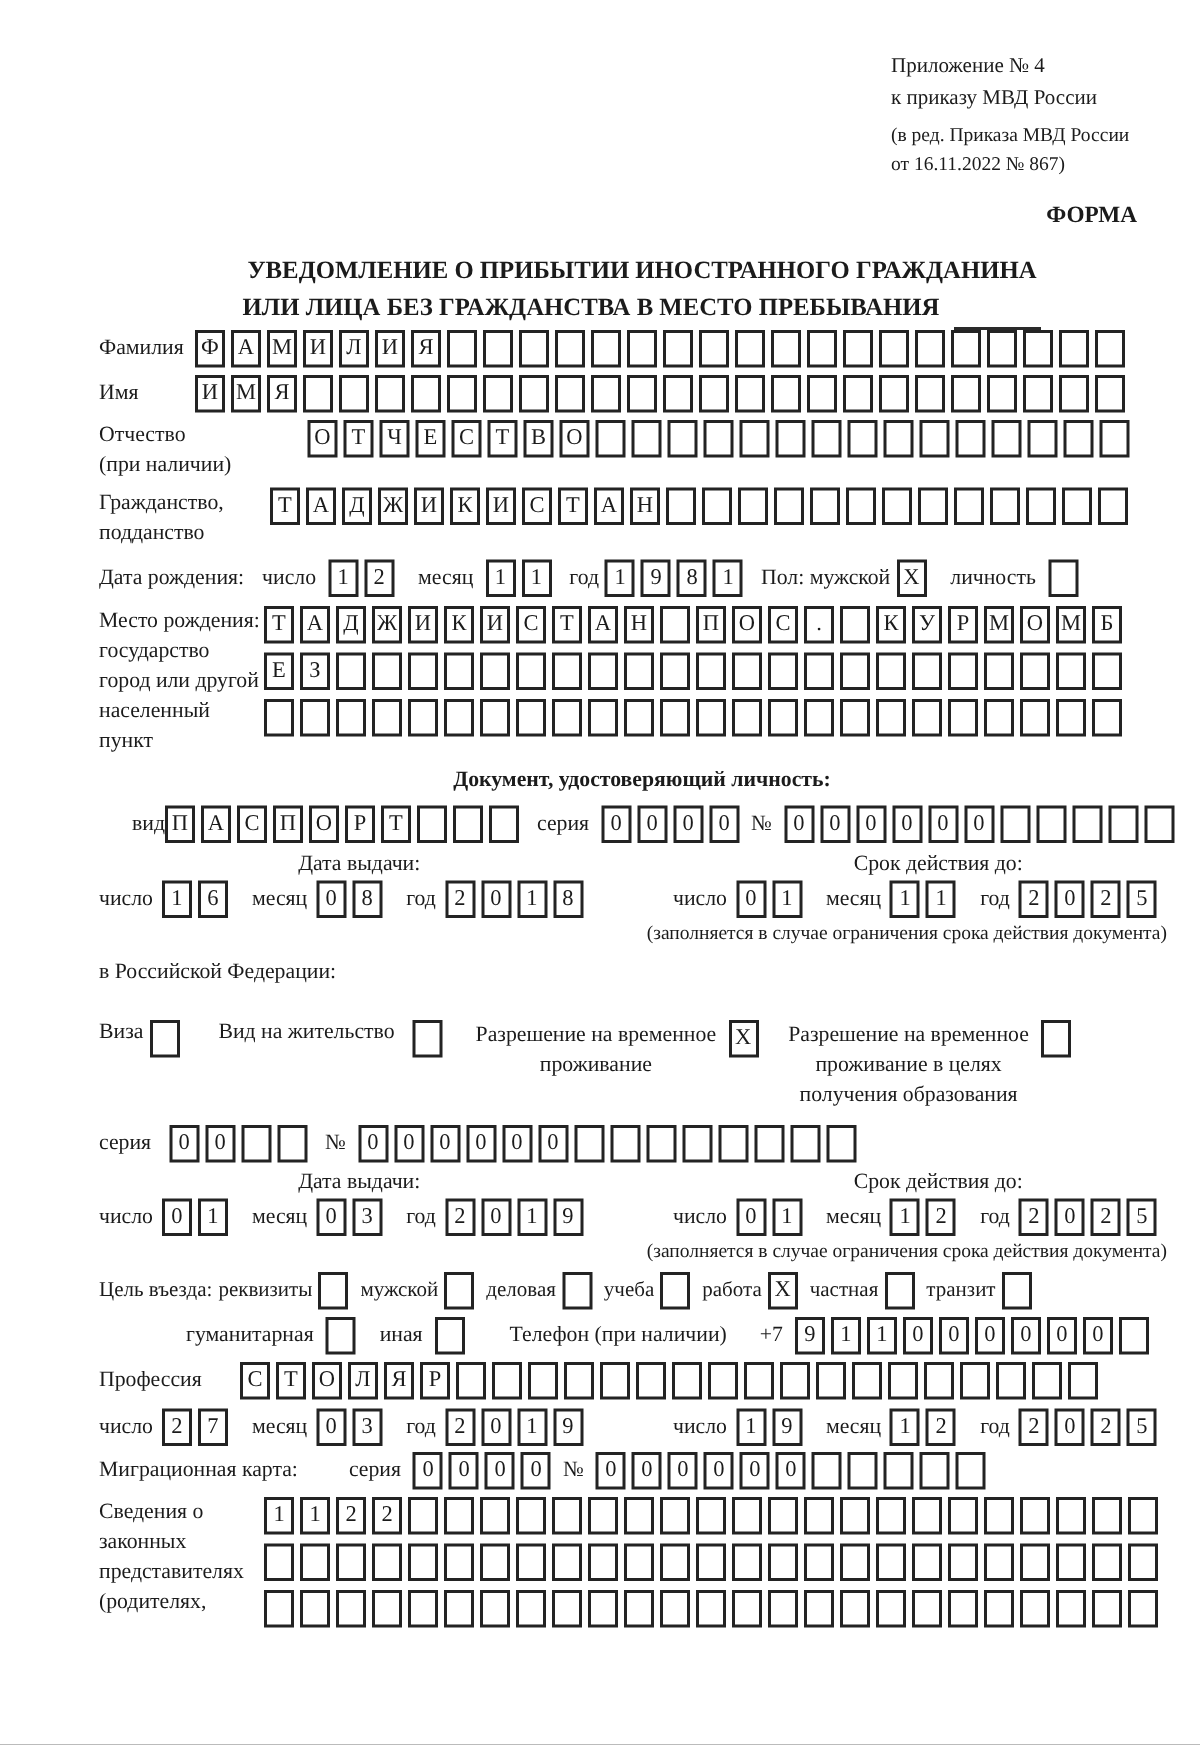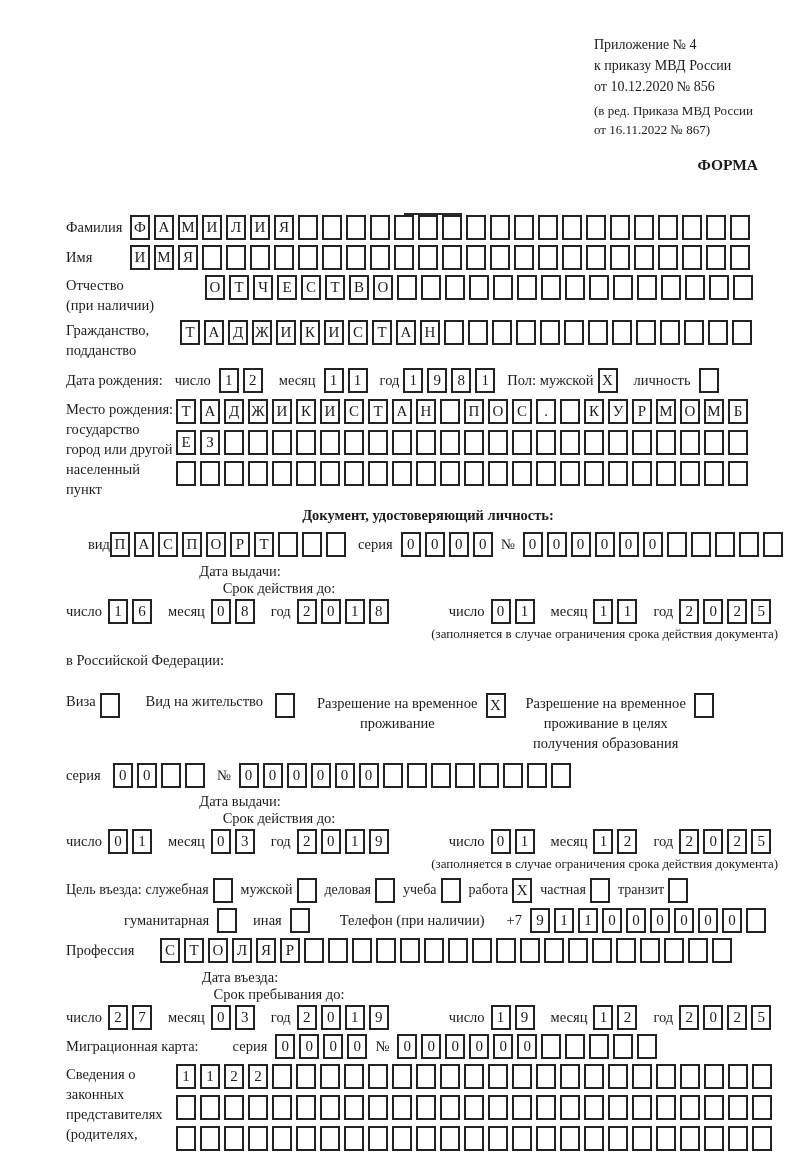--- a/index.html
+++ b/index.html
@@ -15,52 +15,52 @@
   .lbl{font-size:14.5px;flex:none;}
   .row{display:flex;align-items:center;margin-bottom:5px;}
   .row-top{display:flex;align-items:flex-start;margin-bottom:5px;}
   .cellrow{display:flex;flex:none;}
   .cell{box-sizing:content-box;flex:none;display:inline-block;width:16px;height:21px;
         border:2px solid #232323;margin-right:4px;background:#fff;
         font:15px/21px "Liberation Serif",serif;text-align:center;font-weight:normal;}
   .stack .cellrow{margin-bottom:6px;}
   .lblcol{flex:none;font-size:14.5px;line-height:20px;}
   .docline{font-weight:bold;text-align:center;font-size:14.5px;margin:8px 0 8px;}
-  .dh{display:flex;font-size:14.5px;margin-bottom:2px;flex-direction:column;}
+  .dh{display:flex;font-size:14.5px;margin-bottom:2px;}
   .dh1{width:348px;text-align:center;}
   .dh2{width:330px;text-align:center;margin-left:48px;}
   .dcluster{display:flex;align-items:center;}
   .dcluster .lbl{margin-right:6px;}
   .dcluster .cellrow{margin-right:12px;}
   .dnote{font-size:13px;text-align:right;padding-right:12px;margin-top:2px;margin-bottom:6px;}
   .plain{font-size:14.5px;line-height:1.7;}
   .cbgrp{display:flex;align-items:flex-start;}
   .cblines{text-align:center;font-size:14.5px;line-height:20px;}
   .gap4{width:4px;flex:none;}.gap8{width:8px;flex:none;}.gap12{width:12px;flex:none;}
   .purpose .lbl{font-size:14px;}
 </style>
 </head>
 <body>
 
 <div class="page">
 
   <div class="hdr-block">
     <div>Приложение № 4</div>
     <div>к приказу МВД России</div>
-    <div>от 10.12.2020 № 856</div>
     <div class="hdr-amend">
       <div>(в ред. Приказа МВД России</div>
       <div>от 16.11.2022 № 867)</div>
     </div>
   </div>
 
   <div class="forma">ФОРМА</div>
 
   <div class="title">
-    <div><span class="title-underline">&nbsp;</span></div>
+    <div>УВЕДОМЛЕНИЕ О ПРИБЫТИИ ИНОСТРАННОГО ГРАЖДАНИНА</div>
+    <div><span>ИЛИ ЛИЦА БЕЗ ГРАЖДАНСТВА В МЕСТО ПРЕБЫВАНИЯ</span><span class="title-underline">&nbsp;</span></div>
   </div>
 
 
   <div class="row">
     <span class="lbl" style="width:64px;">Фамилия</span>
     <span class="cellrow">
         <span class="cell">Ф</span>
         <span class="cell">А</span>
         <span class="cell">М</span>
         <span class="cell">И</span>
@@ -526,21 +526,21 @@
             <span class="cell">5</span>
           </span>
       </span>
     </div>
     <div class="dnote">(заполняется в случае ограничения срока действия документа)</div>
   </div>
 
   <div class="row purpose">
     <span class="lbl">Цель въезда:</span>
       <span class="gap4"></span>
-    <span class="lbl">служебная</span>
+    <span class="lbl">реквизиты</span>
       <span class="gap4"></span>
     <span class="cellrow">
         <span class="cell"></span>
       </span>
       <span class="gap4"></span>
     <span class="lbl">мужской</span>
       <span class="gap4"></span>
     <span class="cellrow">
         <span class="cell"></span>
       </span>
@@ -631,24 +631,20 @@
         <span class="cell"></span>
         <span class="cell"></span>
         <span class="cell"></span>
         <span class="cell"></span>
         <span class="cell"></span>
         <span class="cell"></span>
       </span>
   </div>
 
   <div style="margin-top:6px;">
-    <div class="dh">
-      <div class="dh1">Дата въезда:</div>
-      <div class="dh2">Срок пребывания до:</div>
-    </div>
     <div class="row" style="margin-bottom:4px;">
       <span class="dcluster">
         <span class="lbl">число</span>
           <span class="cellrow">
             <span class="cell">2</span>
             <span class="cell">7</span>
           </span>
         <span class="lbl">месяц</span>
           <span class="cellrow">
             <span class="cell">0</span>

